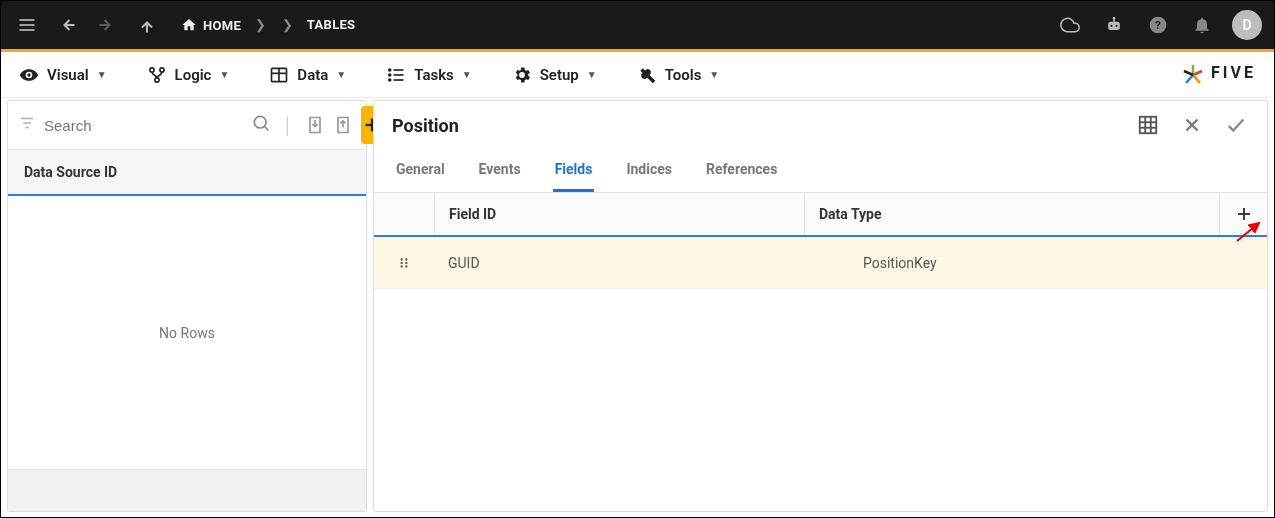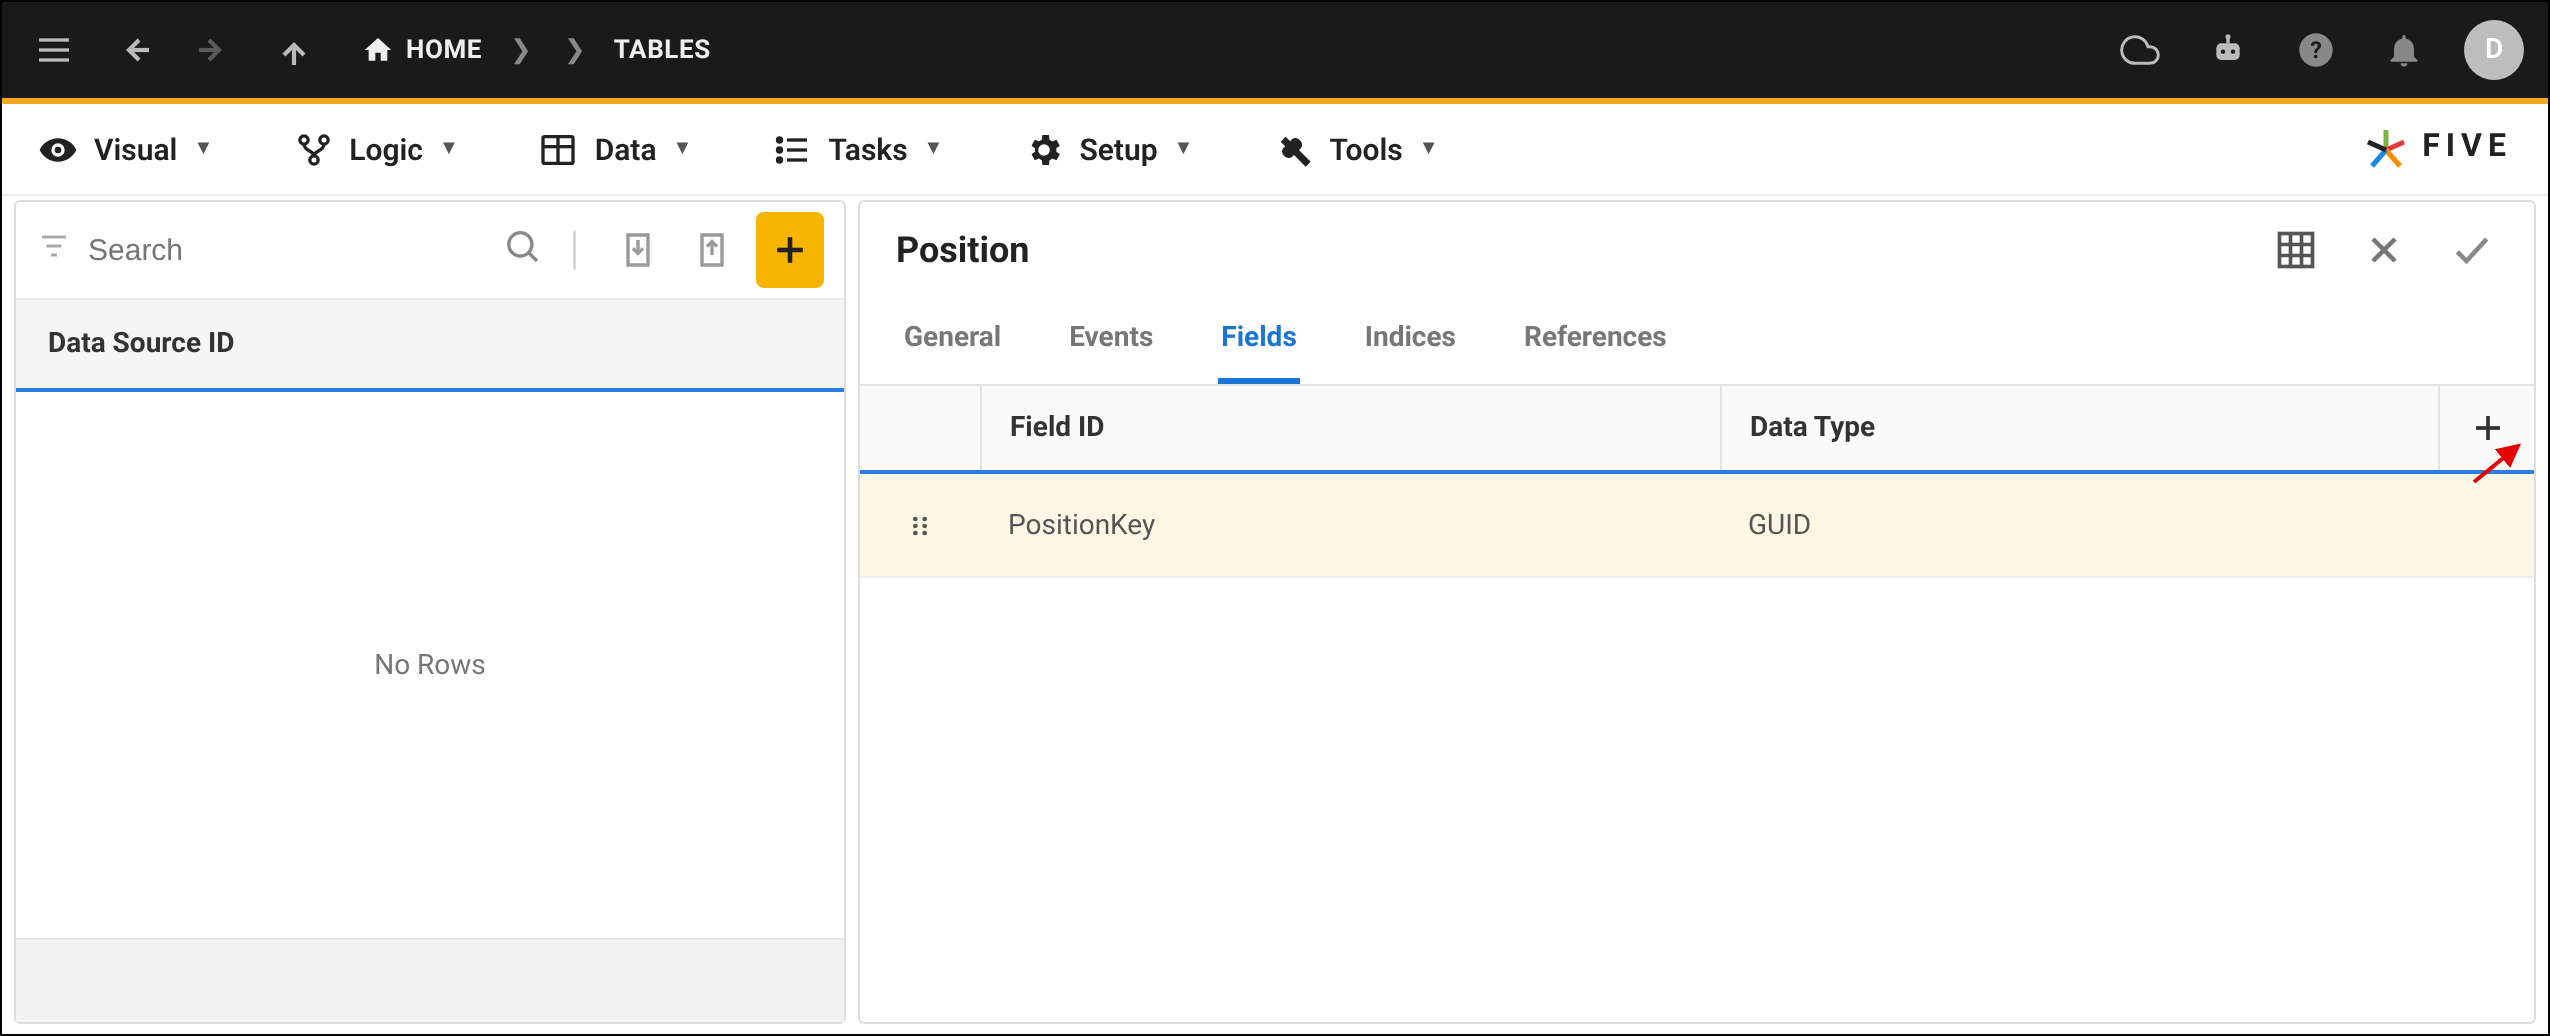--- a/index.html
+++ b/index.html
@@ -19,21 +19,21 @@
     display: flex;
     align-items: center;
     padding: 0 12px;
     color: #fff;
     gap: 8px;
   }
   .topbar-left { display: flex; align-items: center; gap: 12px; flex: 1; }
   .topbar-right { display: flex; align-items: center; gap: 16px; }
   .icon-btn { width: 28px; height: 28px; display: flex; align-items: center; justify-content: center; color: #bbb; cursor: pointer; }
   .icon-btn svg { width: 20px; height: 20px; }
-  .breadcrumbs { display: flex; align-items: center; gap: 12px; margin-left: 8px; }
+  .breadcrumbs { display: flex; align-items: flex-start; gap: 12px; margin-left: 8px; }
   .crumb { font-size: 13px; font-weight: 700; letter-spacing: 0.3px; color: #eee; cursor: pointer; display: flex; align-items: center; gap: 6px; }
   .crumb-sep { color: #888; font-size: 13px; margin: 0 2px; }
   .avatar { width: 30px; height: 30px; border-radius: 50%; background: #bdbdbd; color: #fff; display: flex; align-items: center; justify-content: center; font-weight: 600; font-size: 14px; }
 
   .orange-line { height: 3px; background: #f5a623; }
 
   
   .menubar {
     height: 46px;
     display: flex;
@@ -43,21 +43,21 @@
     border-bottom: 1px solid #eee;
   }
   .menu-item { display: flex; align-items: center; gap: 8px; font-size: 15px; font-weight: 600; color: #222; cursor: pointer; }
   .menu-item .tri { font-size: 10px; color: #555; }
   .menu-item svg { width: 20px; height: 20px; }
   .logo { margin-left: auto; display: flex; align-items: flex-start; gap: 6px; font-weight: 700; letter-spacing: 3px; font-size: 16px; color: #222; }
 
   
   .main { display: flex; height: calc(518px - 48px - 3px - 46px - 1px); padding: 2px 6px 6px 6px; gap: 6px; }
   .panel { border: 1px solid #ddd; border-radius: 3px; display: flex; flex-direction: column; background: #fff; }
-  .left-panel { width: 416px; }
+  .left-panel { width: 360px; }
   .right-panel { flex: 1; }
 
   
   .left-toolbar { height: 48px; display: flex; align-items: center; padding: 0 10px; gap: 8px; }
   .filter-icon { color: #aaa; }
   .search-input { border: none; outline: none; font-size: 15px; color: #999; flex: 1; background: transparent; }
   .search-icon { color: #888; }
   .tb-sep { padding: 0 4px; color: #ccc; }
   .tb-icon { width: 32px; height: 32px; display: flex; align-items: center; justify-content: center; color: #888; cursor: pointer; }
   .add-btn { width: 38px; height: 38px; background: #f7b500; border-radius: 4px; display: flex; align-items: center; justify-content: center; cursor: pointer; color: #222; }
@@ -348,18 +348,18 @@
       <div class="rcell handle">
         <svg width="14" height="14" viewBox="0 0 24 24" fill="#555">
             <circle cx="8" cy="6" r="2"></circle>
             <circle cx="16" cy="6" r="2"></circle>
             <circle cx="8" cy="12" r="2"></circle>
             <circle cx="16" cy="12" r="2"></circle>
             <circle cx="8" cy="18" r="2"></circle>
             <circle cx="16" cy="18" r="2"></circle>
           </svg>
       </div>
+      <div class="rcell dtype">GUID</div>
       <div class="rcell fid">PositionKey</div>
-      <div class="rcell dtype">GUID</div>
       <div class="rcell addf"></div>
     </div>
   </div>
 </div>
 
 </body></html>

